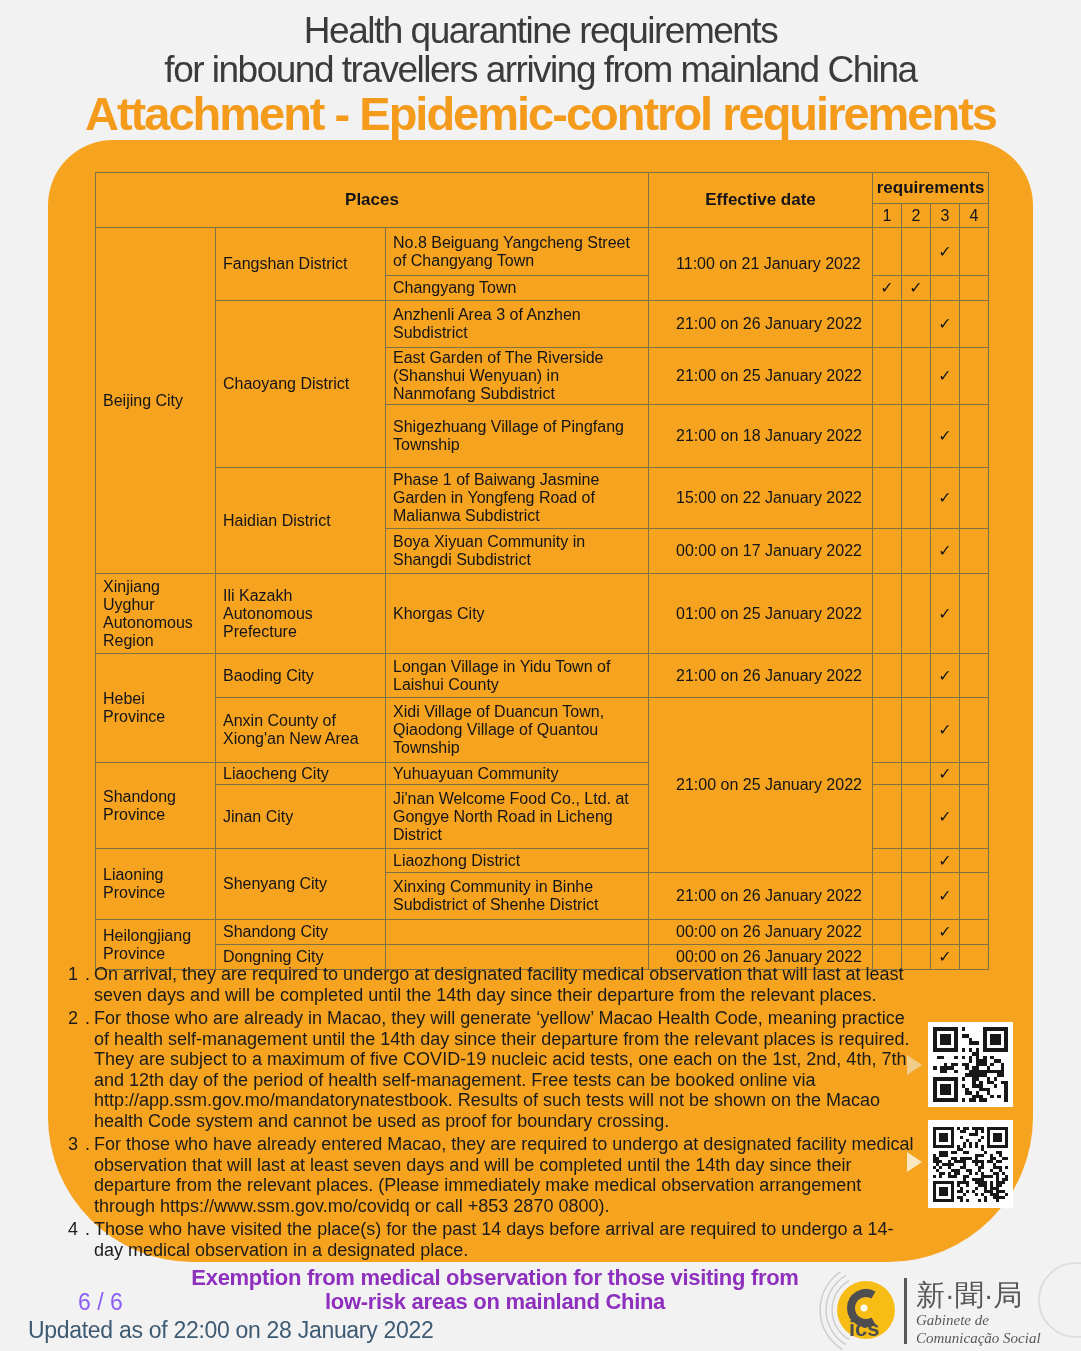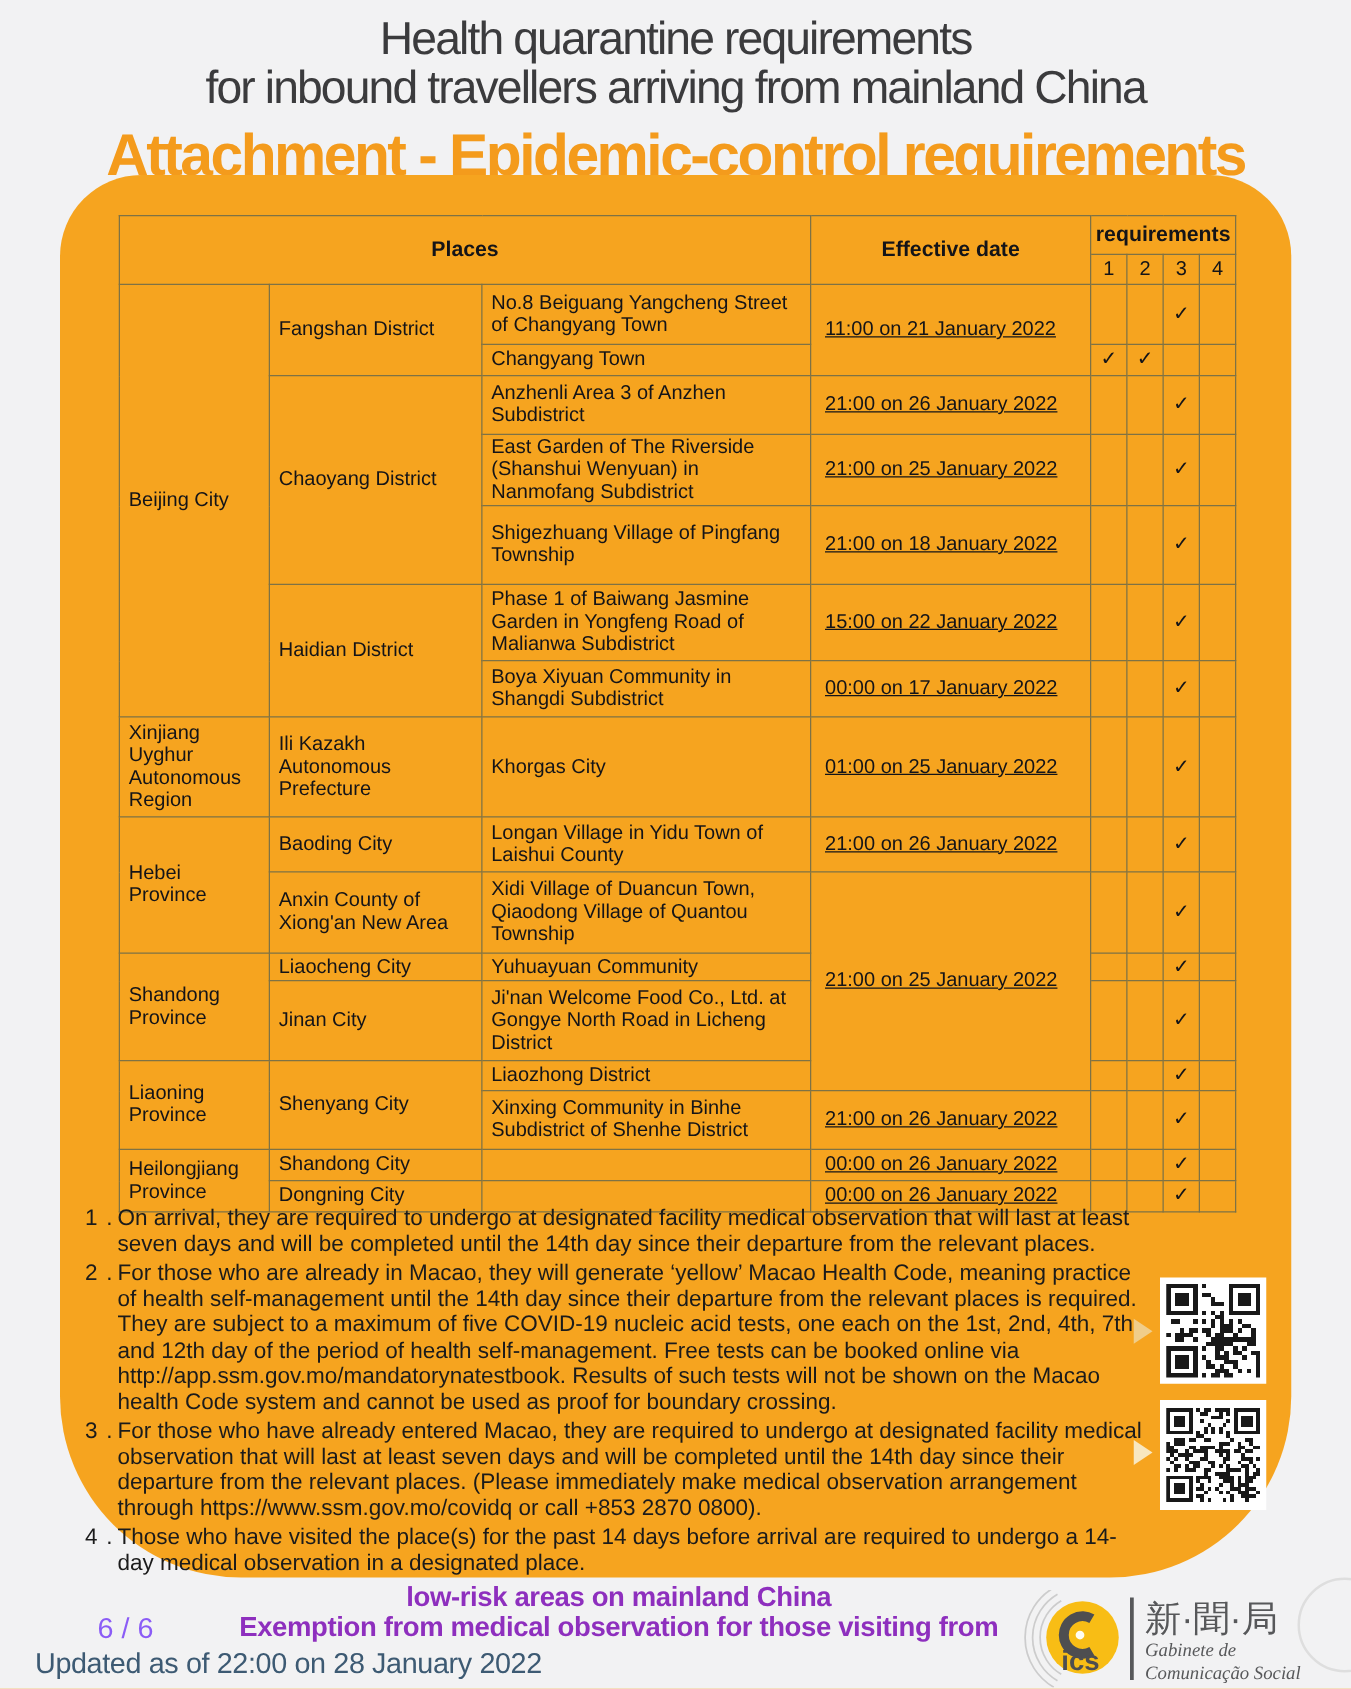--- a/index.html
+++ b/index.html
@@ -11,21 +11,21 @@
     overflow:hidden;
   }
   
   .title1, .title2 {
     position:absolute; left:0; width:1081px; text-align:center;
     color:#3b3b3d; font-weight:normal; font-size:37px; letter-spacing:-1.5px;
   }
   .title1 { top:10px; }
   .title2 { top:49px; }
   .subtitle {
-    position:absolute; top:96px; left:0; width:1081px; text-align:center;
+    position:absolute; top:86px; left:0; width:1081px; text-align:center;
     color:#f49b1c; font-weight:bold; font-size:47px; letter-spacing:-2px;
   }
   
   .panel {
     position:absolute; left:48px; top:140px; width:985px; height:1122px;
     background:#f6a41f;
     border-radius:65px 65px 145px 145px;
   }
   
   .tbl-wrap { position:absolute; left:47px; top:32px; }
@@ -34,21 +34,21 @@
     border:1px solid #7e7245;
     color:#141418;
     font-size:16px; line-height:18px;
     vertical-align:middle;
     padding:1px 5px 1px 7px;
     text-align:left;
     overflow:hidden;
   }
   th { font-weight:bold; font-size:17px; text-align:center; padding:1px 2px; }
   th.req-num { font-weight:normal; font-size:16px; }
-  td.date { padding-left:11px;text-decoration:underline; }
+  td.date { padding-left:27px; }
   td.req { text-align:center; padding:0; font-size:16px; }
   
   .footnotes { position:absolute; left:20px; top:824px; width:860px; color:#1b1b1b; }
   .fn { display:flex; margin-bottom:3px; }
   .fn-num { width:26px; flex:none; font-size:18px; letter-spacing:1px; }
   .fn-text { width:820px; font-size:18px; line-height:20.5px; }
   
   .qr { position:absolute; background:#ffffff; padding:5px; }
   .qr1 { left:928px; top:1022px; width:85px; height:85px; }
   .qr2 { left:928px; top:1120px; width:85px; height:88px; }
@@ -774,22 +774,22 @@
       <rect x="11" y="24" width="1" height="1"></rect>
       <rect x="15" y="24" width="1" height="1"></rect>
       <rect x="17" y="24" width="1" height="1"></rect>
       <rect x="21" y="24" width="1" height="1"></rect>
     </svg>
   </div>
 
 <div class="page-num">6 / 6</div>
 <div class="updated">Updated as of 22:00 on 28 January 2022</div>
 <div class="exemption">
+  <div>Exemption from medical observation for those visiting from</div>
   <div>low-risk areas on mainland China</div>
-  <div>Exemption from medical observation for those visiting from</div>
 </div>
 
 <div class="faint-circle"></div>
 
 <div class="logo">
   <svg viewBox="0 0 255 78" width="255" height="78">
     <g fill="none" stroke="#c6c6c6" stroke-width="1.4" opacity="0.85">
       <path d="M 57 8.6 A 34 34 0 0 0 57 67.4"></path>
       <path d="M 54 3.4 A 40 40 0 0 0 54 72.6"></path>
       <path d="M 51 -1.8 A 46 46 0 0 0 51 77.8"></path>

